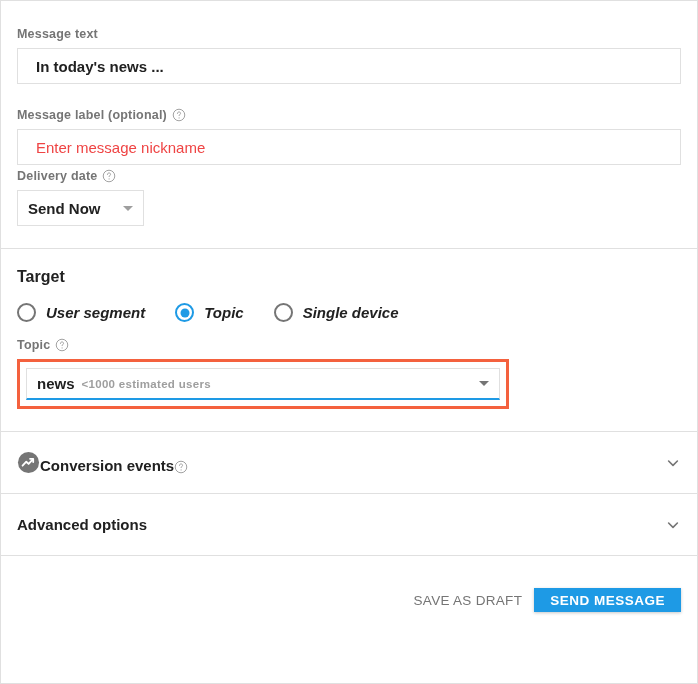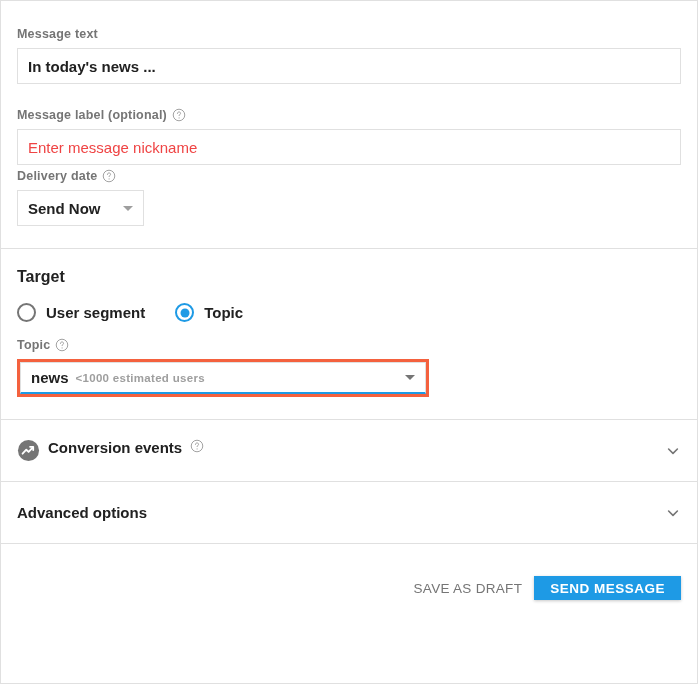--- a/index.html
+++ b/index.html
@@ -56,21 +56,21 @@
 
   .text-input {
     width: 100%;
     height: 36px;
     border: 1px solid #e0e0e0;
     background: #fff;
     font-family: "Liberation Sans", sans-serif;
     font-size: 15px;
     font-weight: bold;
     color: #212121;
-    padding: 0 10px;
+    padding: 0 18px;
     outline: none;
     display: flex;
     align-items: center;
   }
   .text-input.placeholder {
     color: #ef4444;
     font-weight: normal;
     font-size: 15px;
   }
 
@@ -104,20 +104,21 @@
     font-weight: bold;
     color: #212121;
     margin-bottom: 17px;
   }
 
   .radio-row {
     display: flex;
     align-items: center;
     gap: 0;
     margin-bottom: 16px;
+    font-style: italic;
   }
   .radio-option {
     display: flex;
     align-items: center;
     cursor: pointer;
     margin-right: 30px;
   }
   .radio-option:last-child { margin-right: 0; }
 
   .radio-circle {
@@ -145,21 +146,22 @@
   .radio-label {
     font-size: 15px;
     font-weight: bold;
     color: #212121;
     white-space: nowrap;
   }
 
   
   .highlight-box {
     border: 3px solid #f4613e;
-    width: 412px;
+    padding: 6px;
+    width: 492px;
     margin-top: 1px;
   }
   .topic-select {
     position: relative;
     height: 32px;
     border: 1px solid #e0e0e0;
     border-bottom: 2px solid #1e9ae5;
     background: #fff;
     display: flex;
     align-items: center;
@@ -189,22 +191,22 @@
   
   .accordion-row {
     height: 61px;
     display: flex;
     align-items: center;
     padding: 0 16px;
     cursor: pointer;
   }
   .accordion-left {
     display: flex;
-    align-items: flex-start;
-    gap: 8px;
+    align-items: flex-end;
+    gap: 0;
   }
   .accordion-title {
     font-size: 15px;
     font-weight: bold;
     color: #212121;
   }
   .trend-icon {
     width: 23px; height: 23px;
     flex: 0 0 23px;
   }
@@ -310,20 +312,24 @@
       <div class="radio-option">
         <span class="radio-circle"></span>
         <span class="radio-label">User segment</span>
       </div>
 
       <div class="radio-option checked">
         <span class="radio-circle"></span>
         <span class="radio-label">Topic</span>
       </div>
 
+      <div class="radio-option">
+        <span class="radio-circle"></span>
+        <span class="radio-label">Single device</span>
+      </div>
 
     </div>
 
     <div>
       <div class="field-label">
         <span>Topic</span>
         <span class="help-icon">
           <svg viewBox="0 0 16 16" width="14" height="14" fill="none" stroke="currentColor" stroke-width="1.1">
             <circle cx="8" cy="8" r="6.6"></circle>
             <path d="M6.2 6.2c0-1 .85-1.7 1.8-1.7s1.8.6 1.8 1.6c0 1.2-1.7 1.3-1.7 2.6" stroke-linecap="round"></path>

